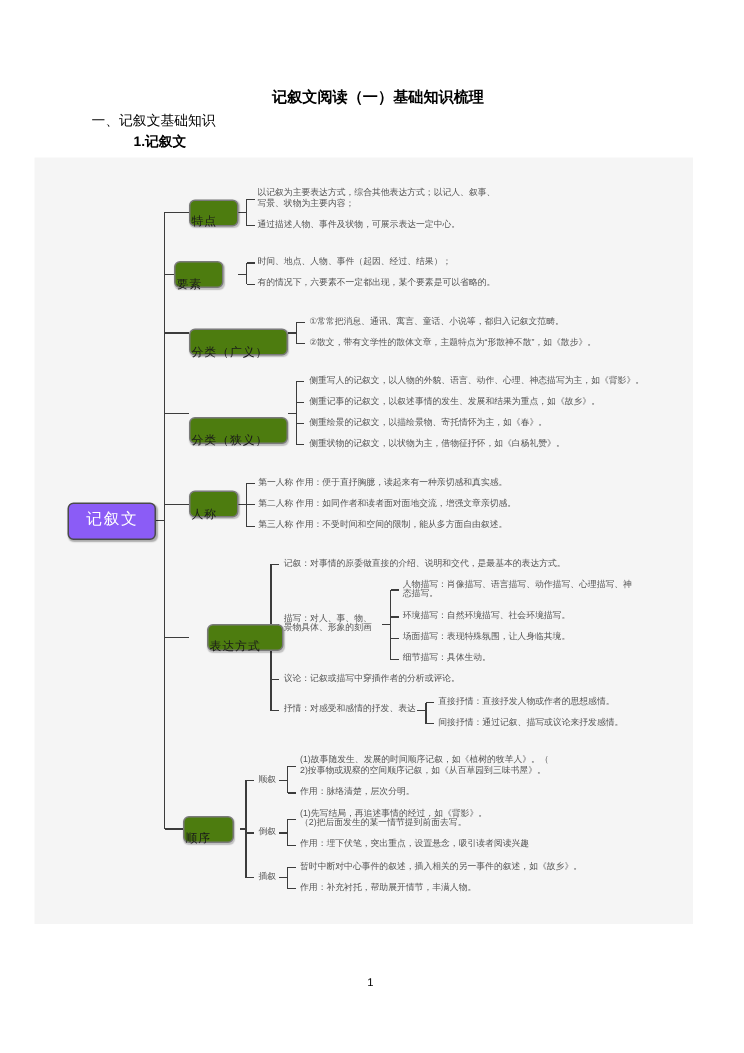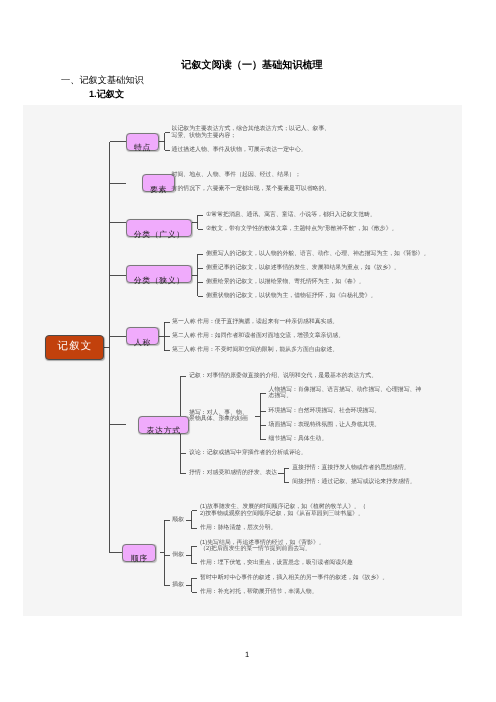--- a/index.html
+++ b/index.html
@@ -9,24 +9,24 @@
   .page{position:relative;width:412px;height:702px;}
   .doc-title{position:absolute;left:4px;top:58.5px;width:496px;text-align:center;
        font-size:10.1px;font-weight:bold;color:#000;line-height:13px;}
   .h1{position:absolute;left:61px;top:75.4px;font-size:9.2px;font-weight:normal;color:#000;line-height:10px;}
   .h2{position:absolute;left:61px;top:88.5px;font-size:9.2px;font-weight:bold;color:#000;line-height:10px;margin-left:28px;}
   .map{position:absolute;left:23px;top:104.8px;width:439.3px;height:511.6px;background:#f5f5f5;}
   .page-num{position:absolute;left:-1px;top:651px;width:496px;text-align:center;font-size:7.5px;color:#000;line-height:8px;}
   svg.wires{position:absolute;left:0;top:0;width:496px;height:702px;overflow:visible;}
   svg.wires line{stroke:#3c3c3c;stroke-width:0.9;shape-rendering:crispEdges;}
   .node{position:absolute;box-sizing:border-box;border:0.8px solid #7a7a7a;border-radius:4px;
-        background:#f0abfc;color:#1a1a1a;display:flex;align-items:center;justify-content:center;
+        background:#4d7c0f;color:#1a1a1a;display:flex;align-items:center;
         font-size:7.9px;letter-spacing:0.65px;text-indent:0.65px;padding-top:14px;box-shadow:0.6px 0.8px 0.8px rgba(0,0,0,0.22);}
   .root{position:absolute;box-sizing:border-box;border:0.9px solid #4a4a4a;border-radius:4px;
-        background:#c2410c;color:#fff;box-shadow:0.8px 1px 1px rgba(0,0,0,0.3);display:flex;align-items:center;justify-content:center;
+        background:#8b5cf6;color:#fff;box-shadow:0.8px 1px 1px rgba(0,0,0,0.3);display:flex;align-items:center;justify-content:center;
         font-size:10.5px;letter-spacing:1.1px;text-indent:1.1px;}
   .leaf{position:absolute;font-size:5.88px;line-height:6.7px;color:#545454;white-space:nowrap;}
 </style>
 </head>
 <body>
 
 <div class="page">
   <div class="doc-title">记叙文阅读（一）基础知识梳理</div>
   <div class="h1">一、记叙文基础知识</div>
   <div class="h2">1.记叙文</div>
@@ -101,27 +101,27 @@
   <line x1="191.6" y1="592.3" x2="197.0" y2="592.3"></line>
   </svg>
 
   <div class="root" style="left:44.5px;top:334.8px;width:59.8px;height:24.9px">
     <span>记叙文</span>
   </div>
 
   <div class="node" style="left:126.0px;top:132.6px;width:32.5px;height:18.0px">
       <span>特点</span>
     </div>
-  <div class="node" style="left:142px;top:174.0px;width:32.5px;height:18.0px">
+  <div class="node" style="left:116px;top:174.0px;width:32.5px;height:18.0px">
       <span>要素</span>
     </div>
   <div class="node" style="left:126.0px;top:219px;width:65.9px;height:18.0px">
       <span>分类（广义）</span>
     </div>
-  <div class="node" style="left:126.0px;top:265px;width:65.9px;height:18.0px">
+  <div class="node" style="left:126.0px;top:278px;width:65.9px;height:18.0px">
       <span>分类（狭义）</span>
     </div>
   <div class="node" style="left:126.0px;top:327.2px;width:32.5px;height:18.0px">
       <span>人称</span>
     </div>
   <div class="node" style="left:138px;top:415.9px;width:50.7px;height:18.0px">
       <span>表达方式</span>
     </div>
   <div class="node" style="left:122px;top:543.6px;width:33.8px;height:18.0px">
       <span>顺序</span>

